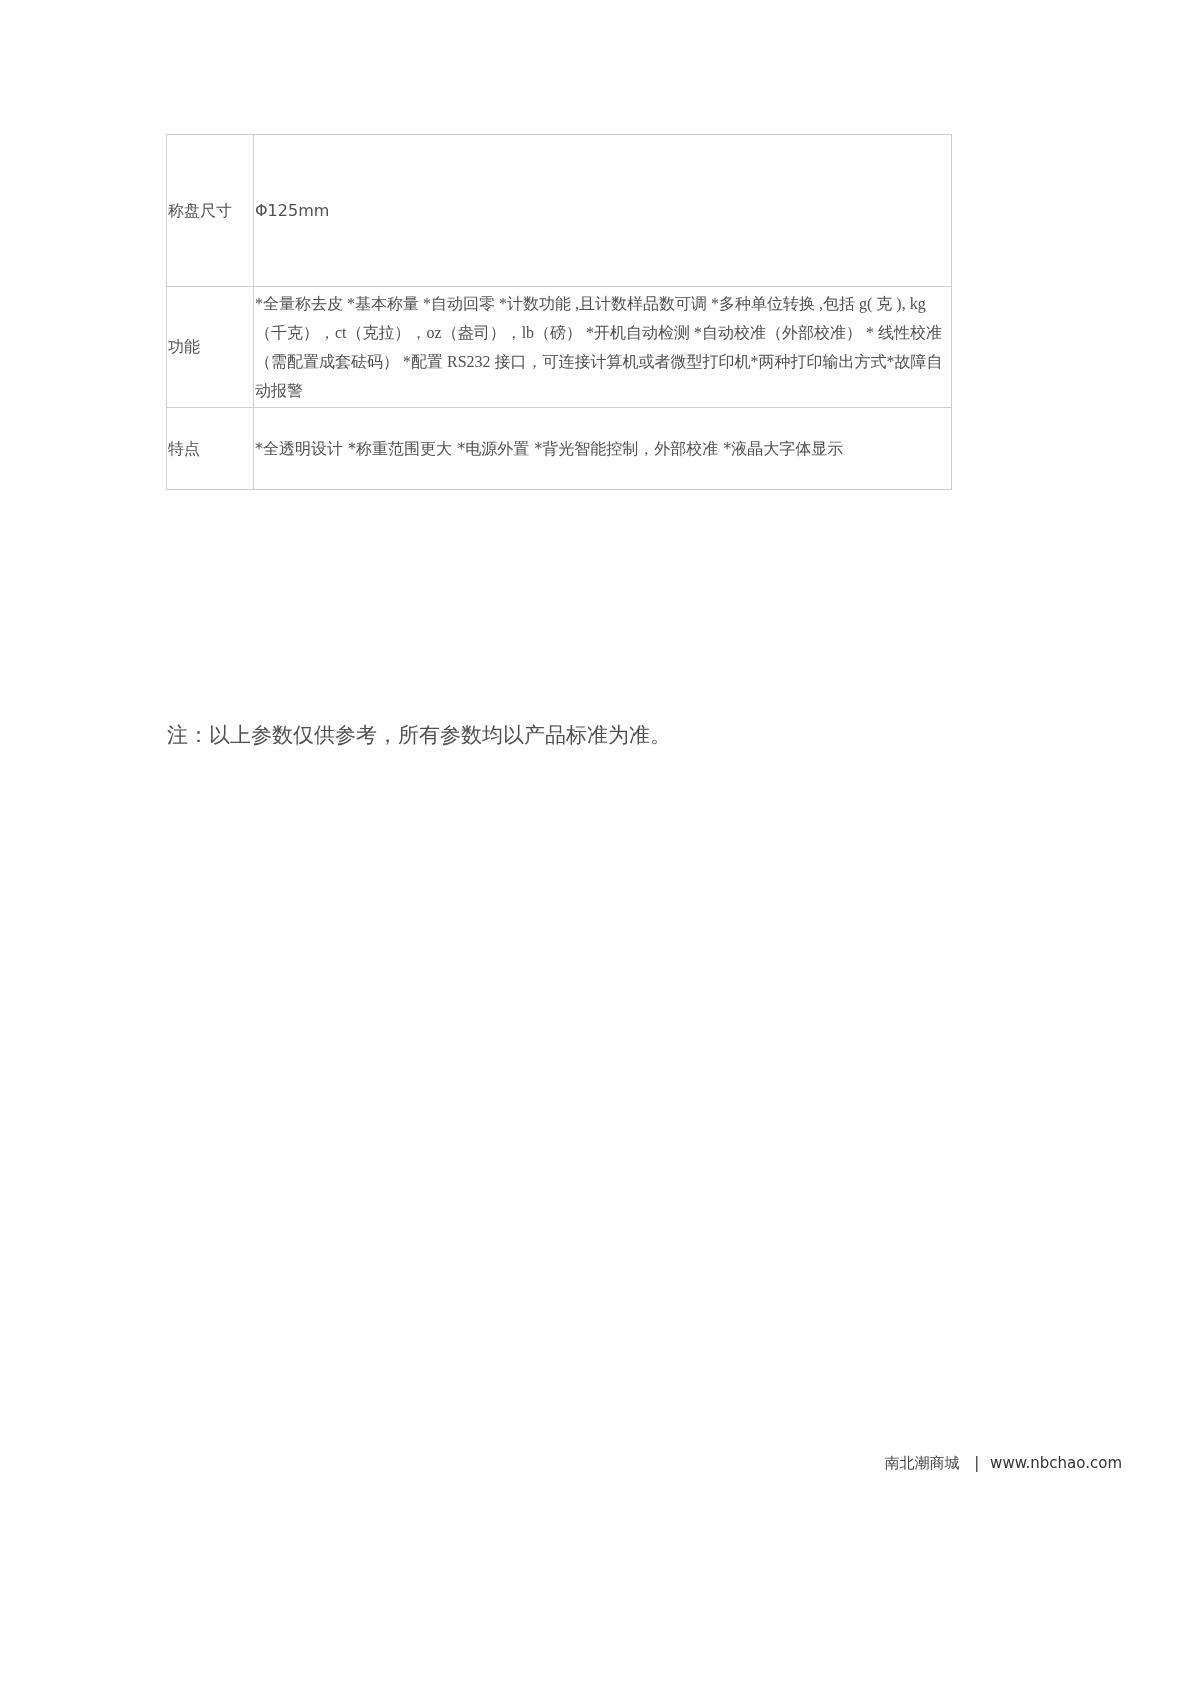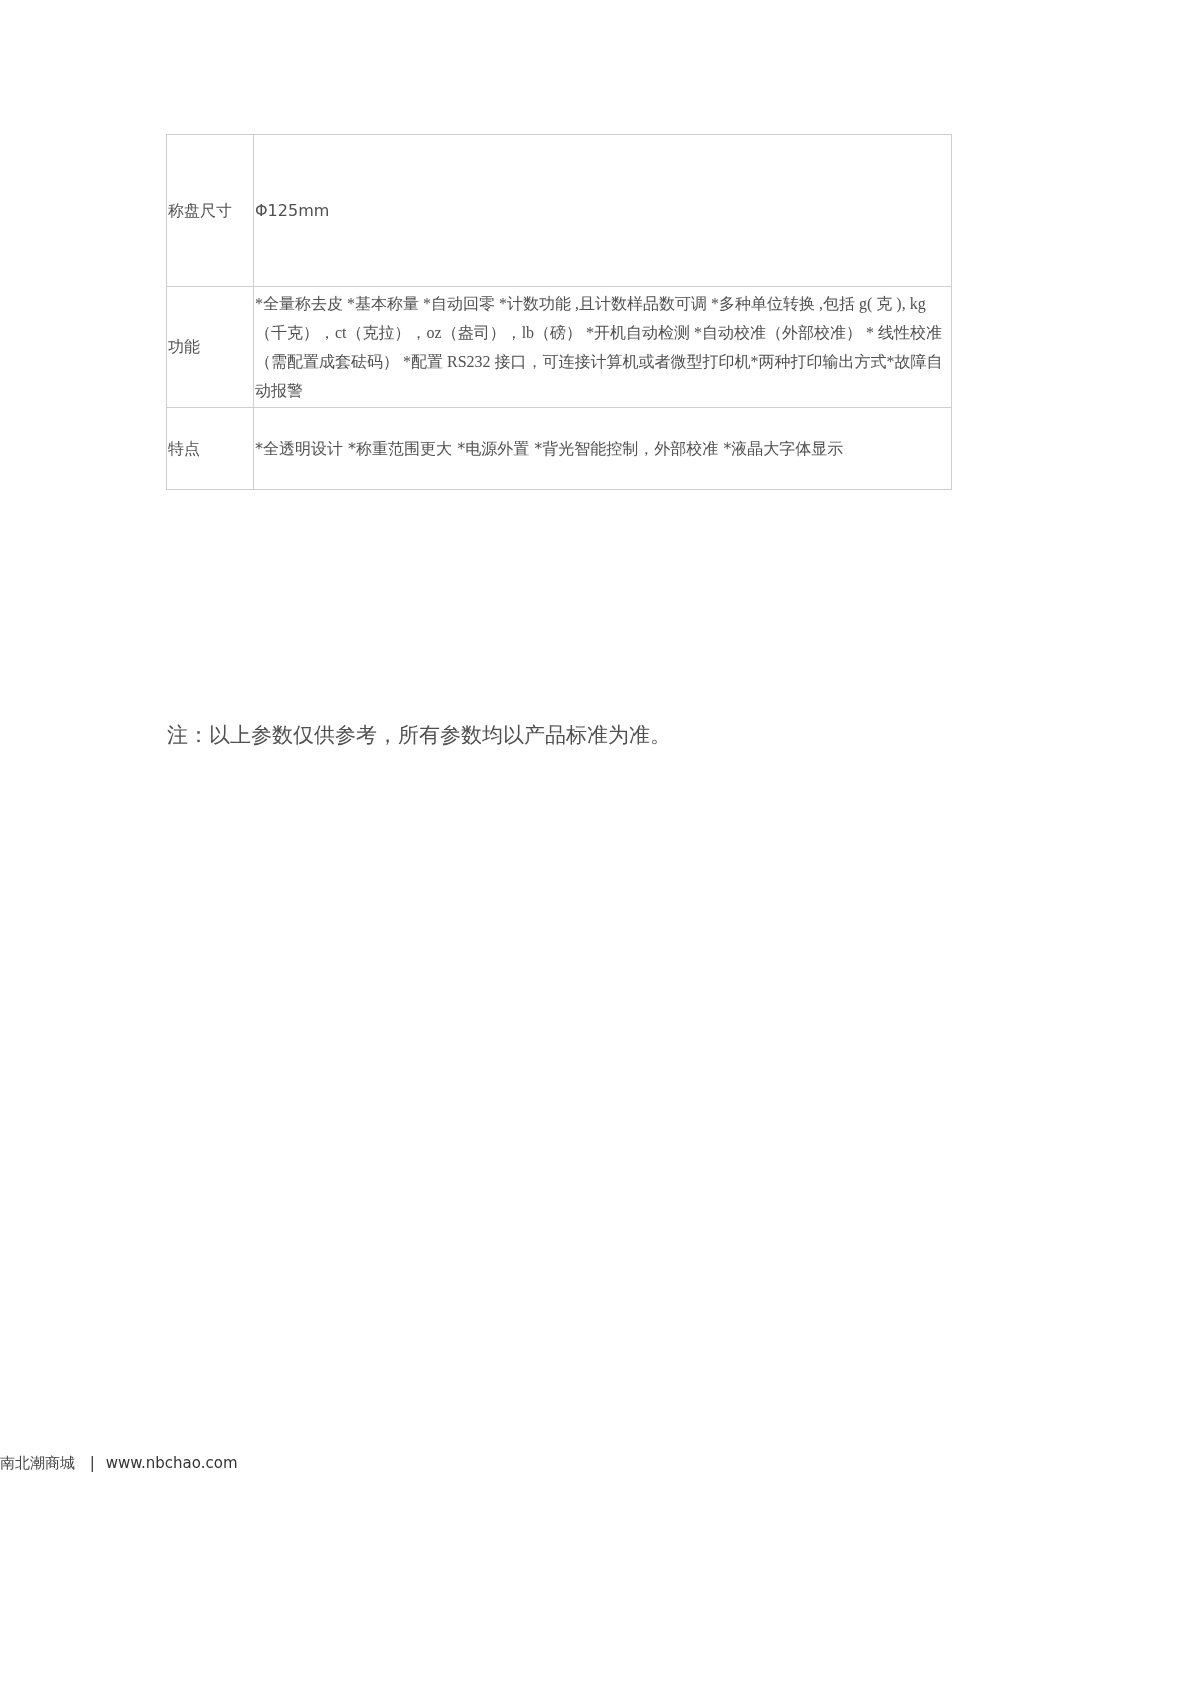--- a/index.html
+++ b/index.html
@@ -3,21 +3,21 @@
 <meta charset="utf-8">
 <style>
   html, body { margin: 0; padding: 0; background: #ffffff; }
   body { width: 1200px; height: 1697px; position: relative; font-family: "DejaVu Sans", "Liberation Sans", sans-serif; color: #555555; }
   .spec-table { position: absolute; left: 166px; top: 134px; width: 785px; border-collapse: collapse; table-layout: fixed; }
   .spec-table td { border: 1px solid #cfcfcf; padding: 0 0 0 1px; font-size: 16px; line-height: 22px; vertical-align: middle; color: #505050; }
   .spec-table col.c1 { width: 87px; }
   .spec-table col.c2 { width: 698px; }
   .spec-table td.val { padding-left: 1px; }
   .note { position: absolute; left: 167px; top: 724px; font-size: 21px; line-height: 22px; color: #505050; }
-  .footer { position: absolute; left: 0; width: 1110px; top: 1454px; text-align: left; font-size: 15px; color: #333333; }
+  .footer { position: absolute; left: 0; width: 1110px; top: 1454px; text-align: right; font-size: 15px; color: #333333; padding-left: 12px; }
   .footer .brand { font-family: "DejaVu Serif", serif; color: #444; }
   .footer .sep { margin: 0 6px 0 10px; }
 </style>
 </head>
 <body>
 
 <table class="spec-table">
   <colgroup>
       <col class="c1">
       <col class="c2">

